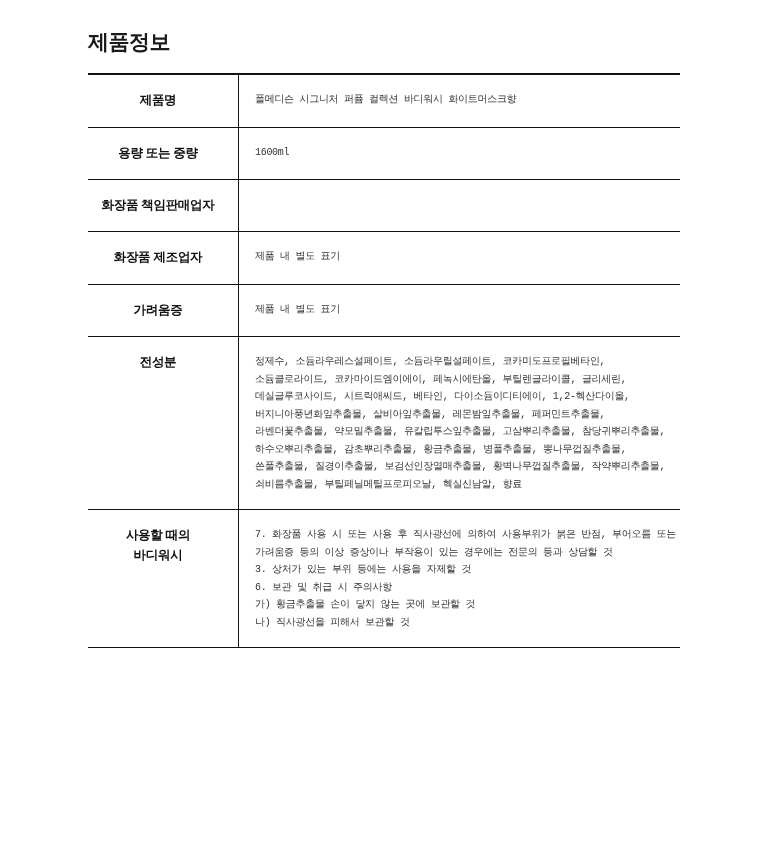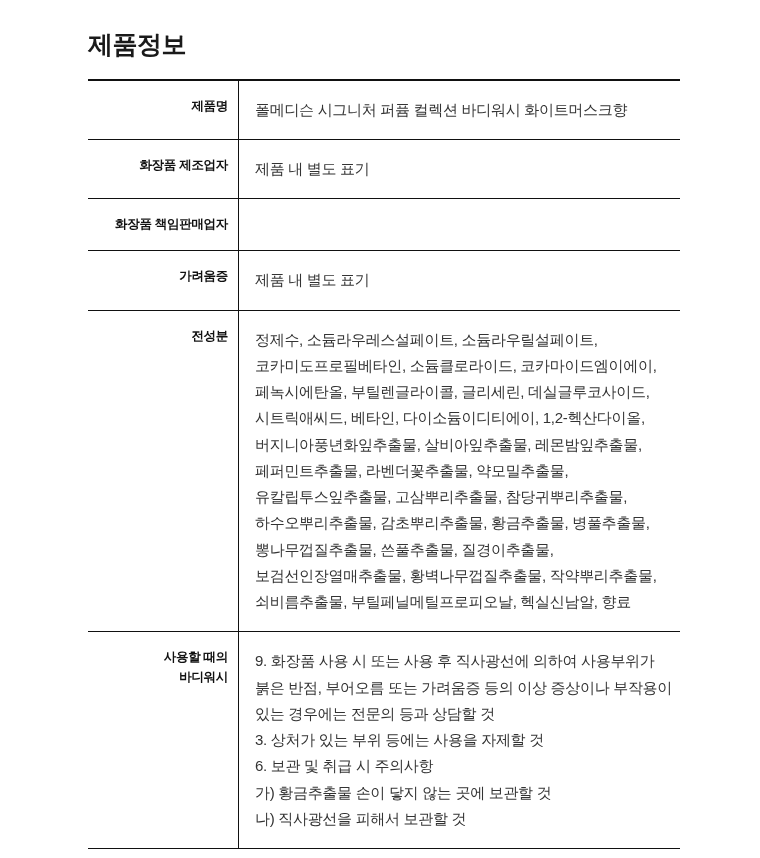--- a/index.html
+++ b/index.html
@@ -13,21 +13,21 @@
     font-family: "Liberation Sans", sans-serif;
     color: #222222;
     -webkit-font-smoothing: antialiased;
   }
   .page {
     box-sizing: border-box;
     width: 760px;
     padding: 28px 80px 0 88px;
   }
   .page-title {
-    font-size: 25px;
+    font-size: 21px;
     font-weight: bold;
     letter-spacing: -0.5px;
     color: #1a1a1a;
     margin: 0 0 18px 0;
     line-height: 1.3;
   }
   table.info-table {
     width: 100%;
     border-collapse: collapse;
     table-layout: fixed;
@@ -36,39 +36,40 @@
     border-top: 1px solid #111111;
   }
   table.info-table tr.first-row {
     border-top: 2px solid #111111;
   }
   table.info-table tr.last-row {
     border-bottom: 1px solid #111111;
   }
   table.info-table th {
     width: 140px;
-    text-align: right;
+    text-align: center;
     vertical-align: top;
     font-size: 12.5px;
     font-weight: bold;
     color: #111111;
     padding: 16px 10px 16px 0;
     line-height: 1.55;
     letter-spacing: -0.3px;
   }
   table.info-table td {
     vertical-align: top;
-    font-size: 15px;
+    font-size: 10px;
     font-weight: normal;
     color: #333333;
     padding: 16px 0 16px 16px;
     line-height: 1.75;
     letter-spacing: -0.3px;
     border-left: 1px solid #111111;
     word-break: keep-all;
+    font-family: Liberation Mono, monospace;
   }
   td .line {
     display: block;
   }
   .th-line {
     display: block;
   }
 </style>
 </head>
 <body>
@@ -81,36 +82,44 @@
 
       <tr class="first-row">
         <th>
           <span class="th-line">제품명</span>
         </th>
         <td>
           <span class="line">폴메디슨 시그니처 퍼퓸 컬렉션 바디워시 화이트머스크향</span>
         </td>
       </tr>
 
-
       <tr>
         <th>
-          <span class="th-line">화장품 제조업자</span>
+          <span class="th-line">용량 또는 중량</span>
         </th>
         <td>
-          <span class="line">제품 내 별도 표기</span>
+          <span class="line">1600ml</span>
         </td>
       </tr>
 
       <tr>
         <th>
           <span class="th-line">화장품 책임판매업자</span>
         </th>
         <td>
           <span class="line"></span>
+        </td>
+      </tr>
+
+      <tr>
+        <th>
+          <span class="th-line">화장품 제조업자</span>
+        </th>
+        <td>
+          <span class="line">제품 내 별도 표기</span>
         </td>
       </tr>
 
 
       <tr>
         <th>
           <span class="th-line">가려움증</span>
         </th>
         <td>
           <span class="line">제품 내 별도 표기</span>
@@ -126,21 +135,21 @@
           <span class="line">정제수, 소듐라우레스설페이트, 소듐라우릴설페이트, 코카미도프로필베타인, 소듐클로라이드, 코카마이드엠이에이, 페녹시에탄올, 부틸렌글라이콜, 글리세린, 데실글루코사이드, 시트릭애씨드, 베타인, 다이소듐이디티에이, 1,2-헥산다이올, 버지니아풍년화잎추출물, 살비아잎추출물, 레몬밤잎추출물, 페퍼민트추출물, 라벤더꽃추출물, 약모밀추출물, 유칼립투스잎추출물, 고삼뿌리추출물, 참당귀뿌리추출물, 하수오뿌리추출물, 감초뿌리추출물, 황금추출물, 병풀추출물, 뽕나무껍질추출물, 쓴풀추출물, 질경이추출물, 보검선인장열매추출물, 황벽나무껍질추출물, 작약뿌리추출물, 쇠비름추출물, 부틸페닐메틸프로피오날, 헥실신남알, 향료</span>
         </td>
       </tr>
 
       <tr class="last-row">
         <th>
           <span class="th-line">사용할 때의</span>
           <span class="th-line">바디워시</span>
         </th>
         <td>
-          <span class="line">9. 화장품 사용 시 또는 사용 후 직사광선에 의하여 사용부위가 붉은 반점, 부어오름 또는 가려움증 등의 이상 증상이나 부작용이 있는 경우에는 전문의 등과 상담할 것</span>
+          <span class="line">7. 화장품 사용 시 또는 사용 후 직사광선에 의하여 사용부위가 붉은 반점, 부어오름 또는 가려움증 등의 이상 증상이나 부작용이 있는 경우에는 전문의 등과 상담할 것</span>
           <span class="line">3. 상처가 있는 부위 등에는 사용을 자제할 것</span>
           <span class="line">6. 보관 및 취급 시 주의사항</span>
           <span class="line">가) 황금추출물 손이 닿지 않는 곳에 보관할 것</span>
           <span class="line">나) 직사광선을 피해서 보관할 것</span>
         </td>
       </tr>
 
     </tbody>
   </table>
 

